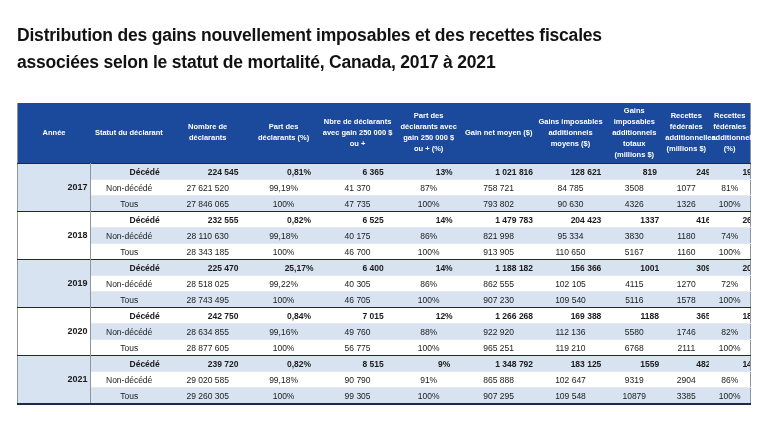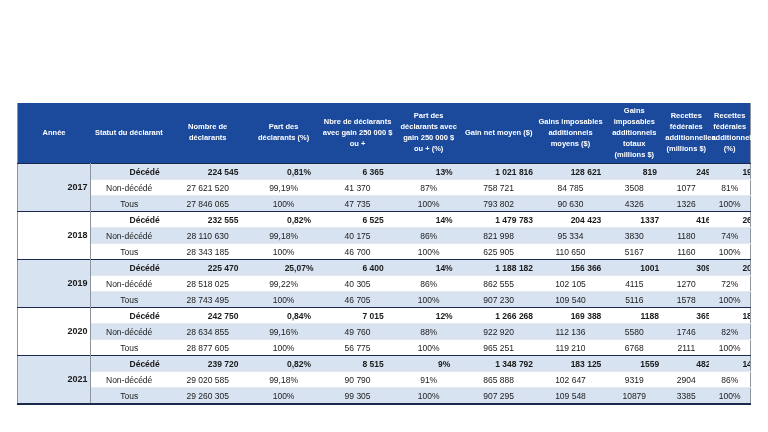--- a/index.html
+++ b/index.html
@@ -38,20 +38,21 @@
   tr.bold td { font-weight:700;padding-left:33px; }
   td.year {
     background:#ffffff; font-weight:700; font-size:9px;
     border-right:1px solid #8e959c; vertical-align:middle;text-align:right;
   }
 </style>
 </head>
 <body>
 
 <div class="slide">
+  <div class="title">Distribution des gains nouvellement imposables et des recettes fiscales associées selon le statut de mortalité, Canada, 2017 à 2021</div>
 
   <div class="table-wrap">
     <table>
       <colgroup>
         <col style="width:9.9%">
           <col style="width:10.6%">
           <col style="width:10.9%">
         <col style="width:9.8%">
           <col style="width:10.4%">
           <col style="width:9.0%">
@@ -140,32 +141,32 @@
           <td>3830</td>
           <td>1180</td>
           <td>74%</td>
         </tr>
         <tr>
           <td>Tous</td>
           <td>28 343 185</td>
           <td>100%</td>
           <td>46 700</td>
           <td>100%</td>
-          <td>625 905</td>
+          <td>913 905</td>
           <td>110 650</td>
           <td>5167</td>
           <td>1160</td>
           <td>100%</td>
         </tr>
 
         <tr class="stripe group-start bold">
           <td class="year" rowspan="3">2019</td>
           <td>Décédé</td>
           <td>225 470</td>
-          <td>25,07%</td>
+          <td>25,17%</td>
           <td>6 400</td>
           <td>14%</td>
           <td>1 188 182</td>
           <td>156 366</td>
           <td>1001</td>
           <td>309</td>
           <td>20%</td>
         </tr>
         <tr>
           <td>Non-décédé</td>

